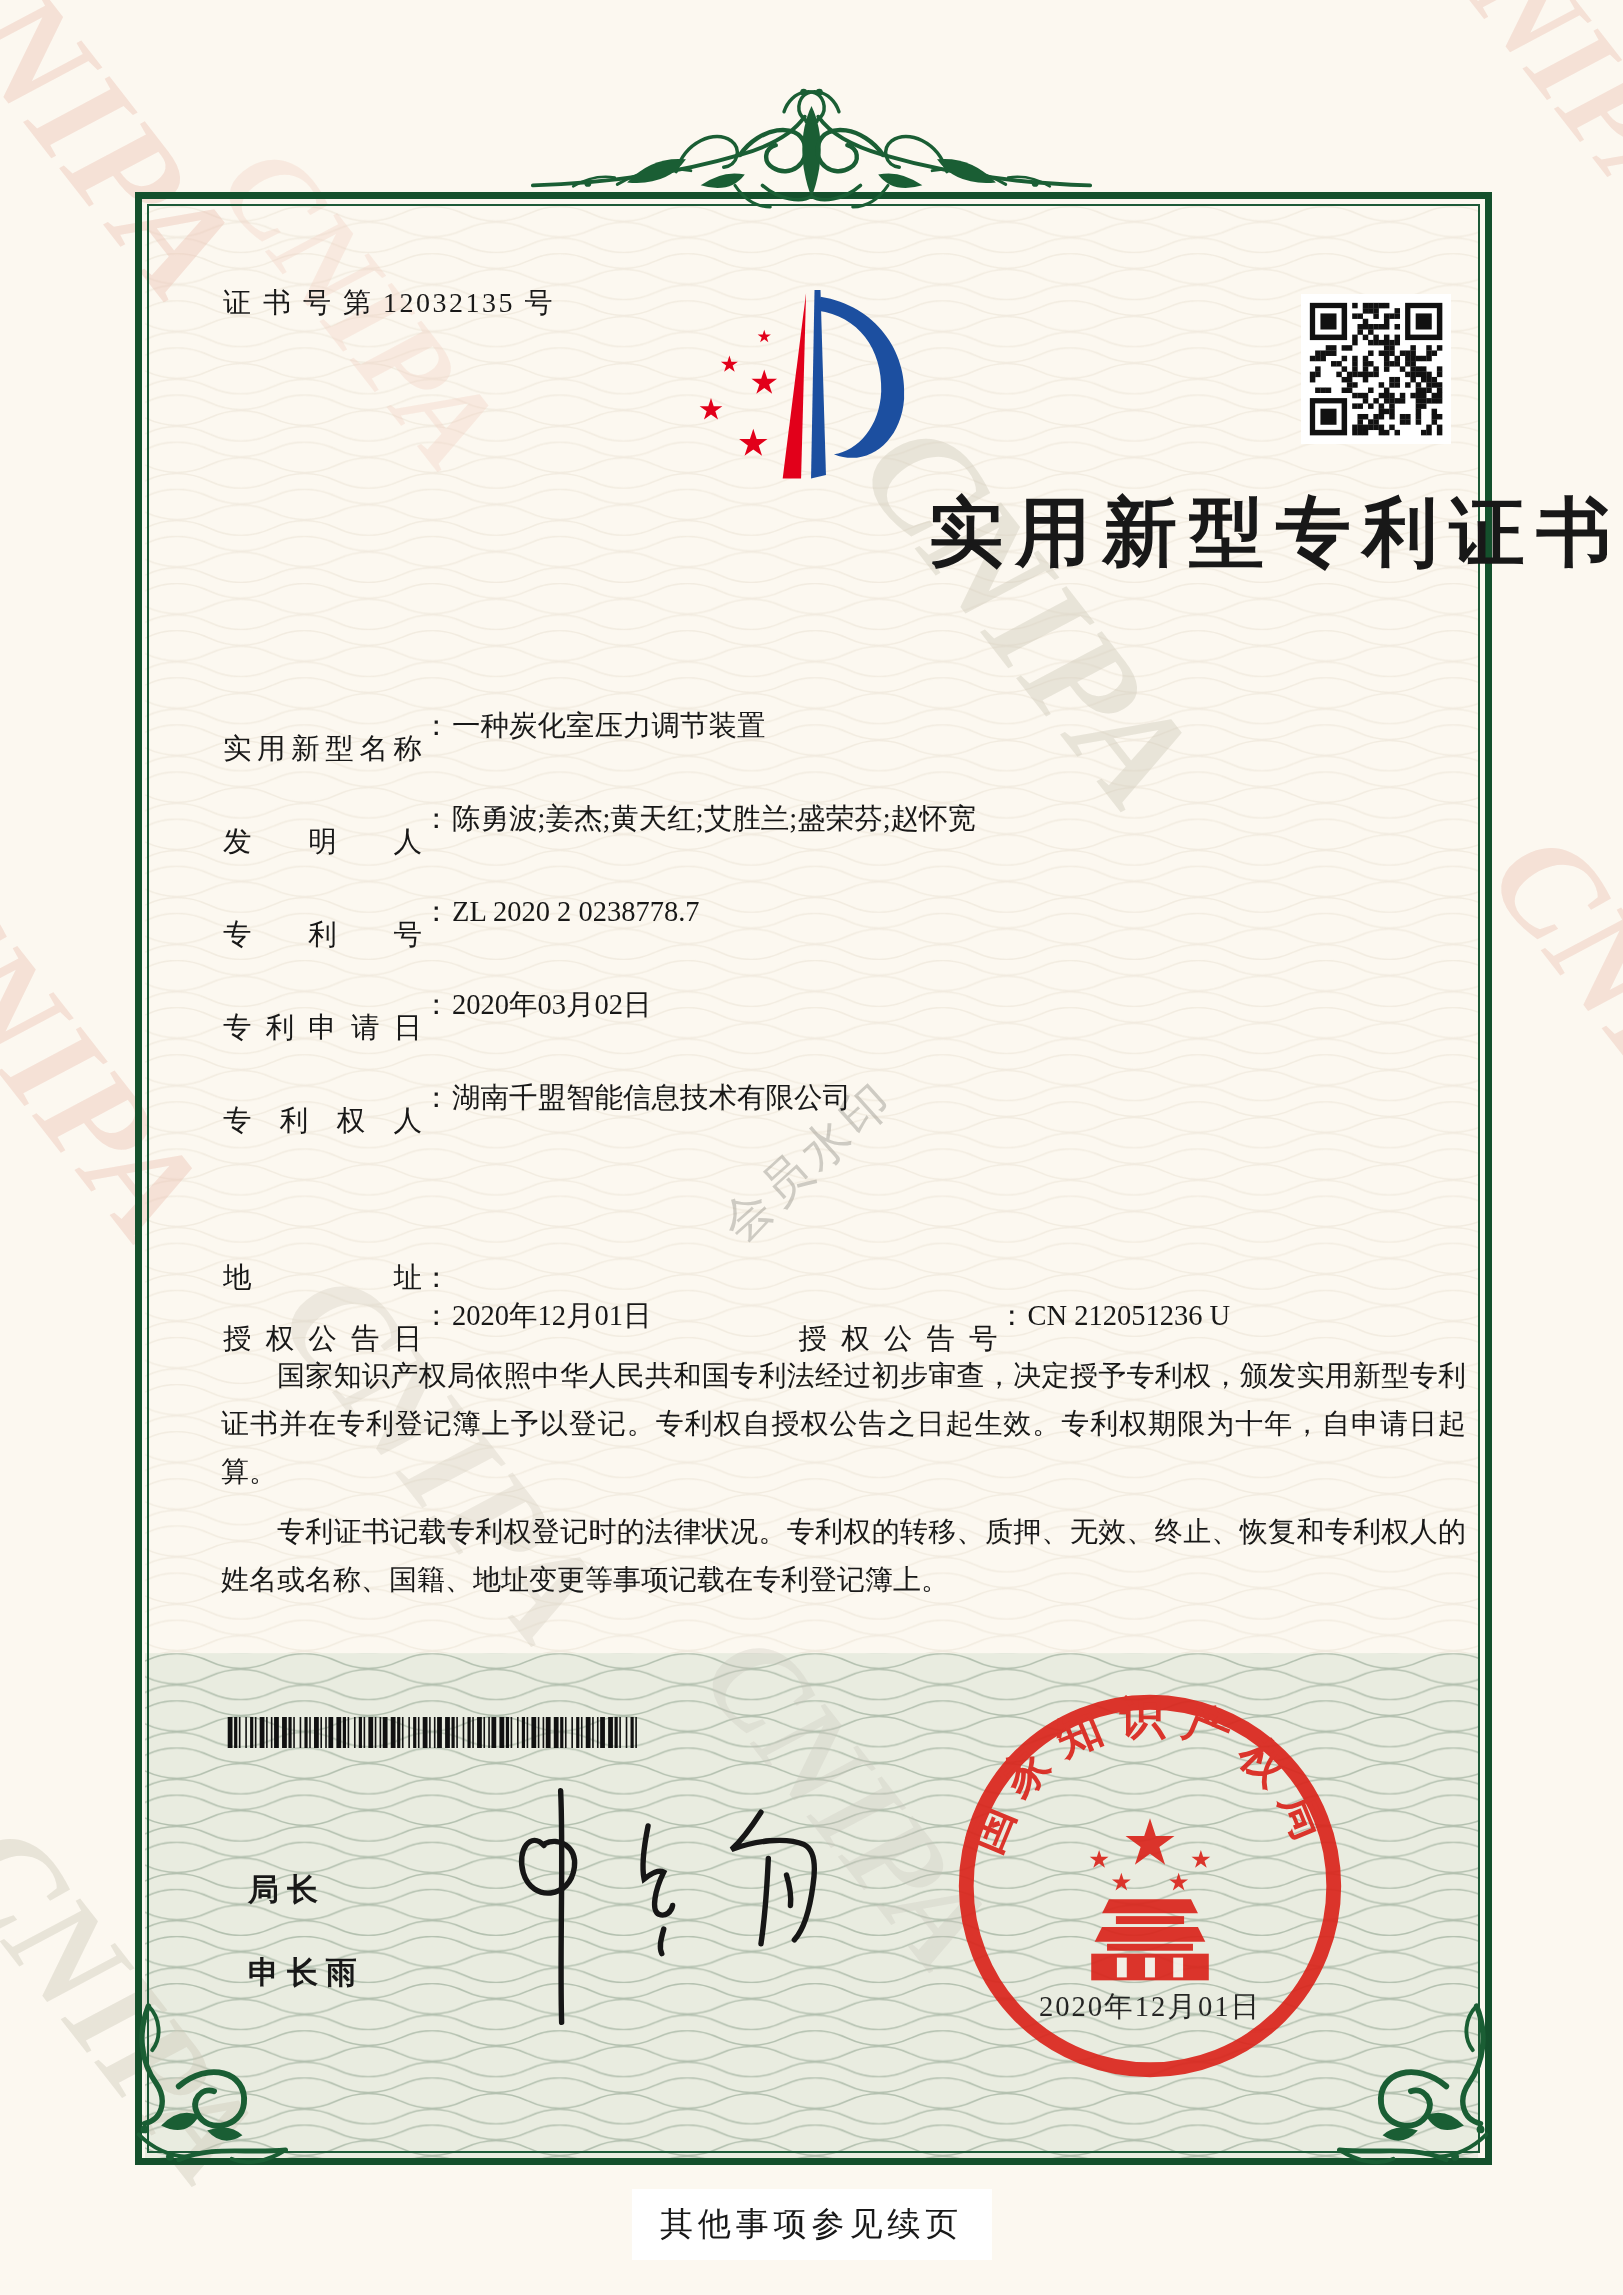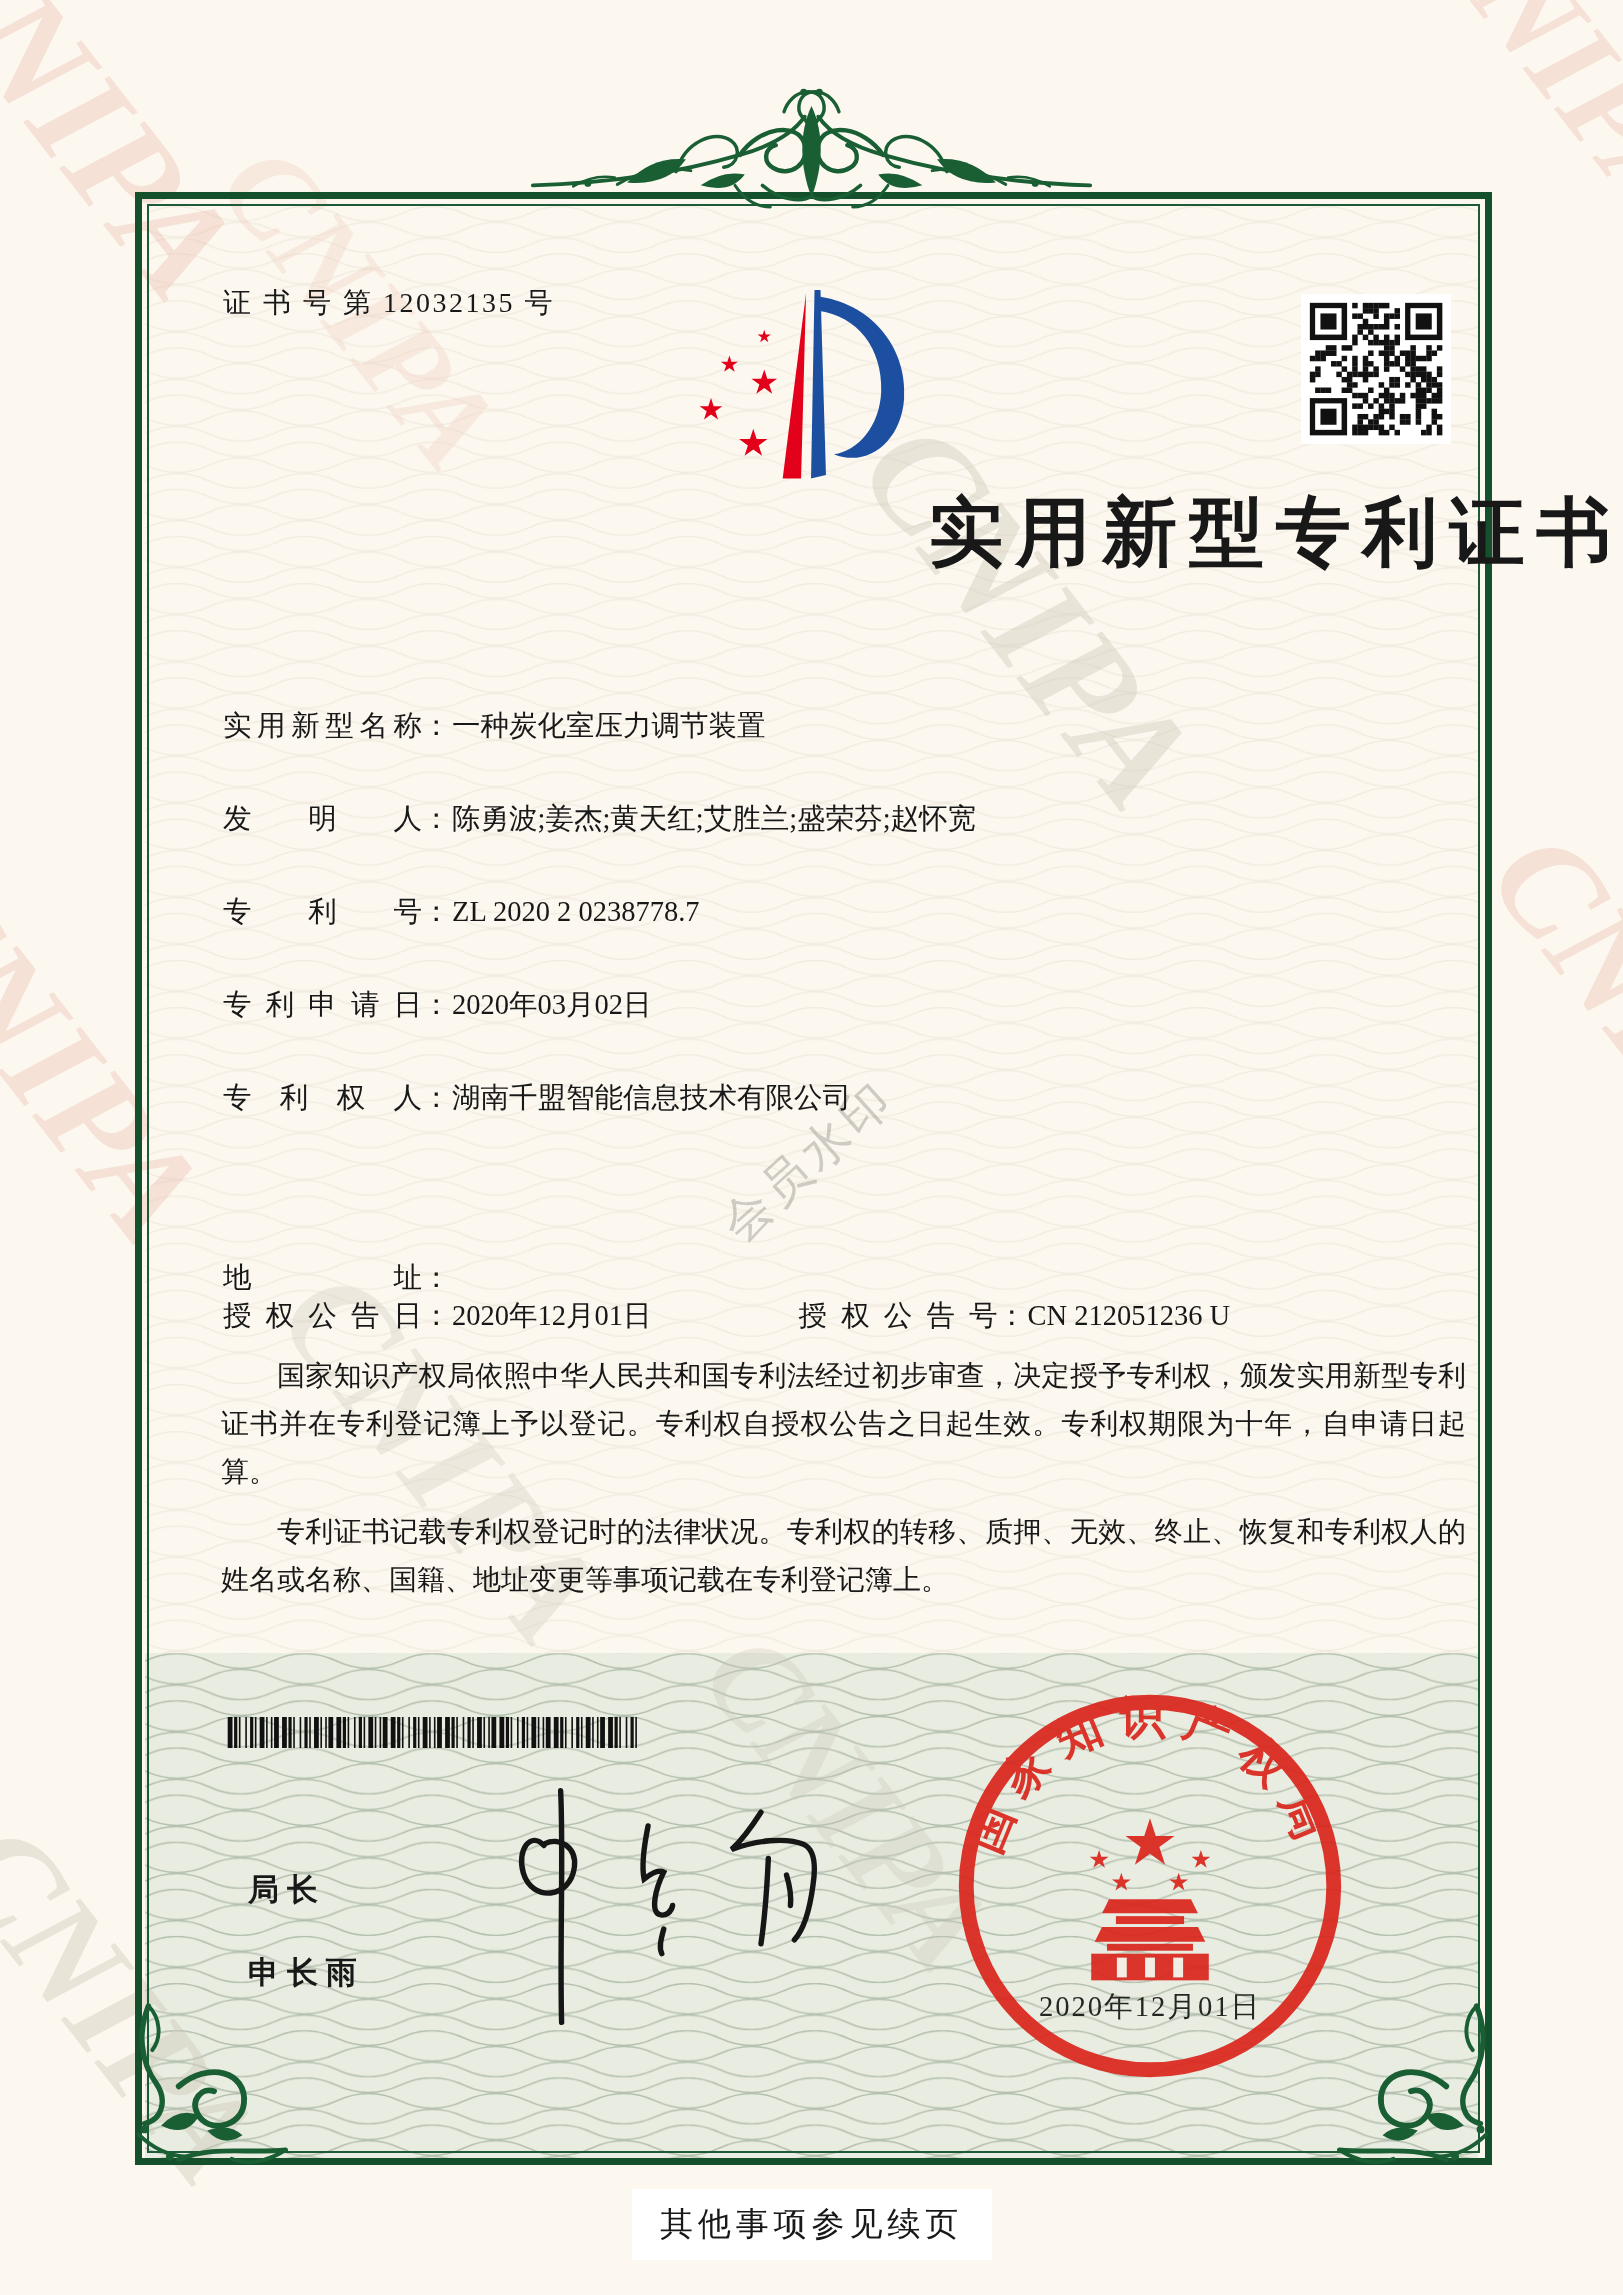--- a/index.html
+++ b/index.html
@@ -36,21 +36,21 @@
   
   .cert-no{position:absolute;left:223px;top:284px;font-size:28px;letter-spacing:2.5px;z-index:4;}
   .logo{position:absolute;left:680px;top:267px;z-index:4;}
   .qr{position:absolute;left:1301px;top:294px;z-index:4;}
   .title{position:absolute;left:0;top:483px;width:100%;text-align:right;
       font-size:75px;font-weight:bold;letter-spacing:11.8px;z-index:4;}
   
   .fields{position:absolute;left:223px;top:707px;z-index:4;font-size:28.5px;}
   .field-row{display:flex;align-items:flex-start;height:93px;}
   .field-row.address{height:125px;align-items:flex-end;}
-  .flabel{display:inline-block;width:199px;text-align:justify;text-align-last:justify;}
+  .flabel{display:inline-block;width:199px;text-align:justify;text-align-last:justify;margin-top:23px;}
   .colon{width:30px;}
   .fvalue{max-width:982px;line-height:38px;}
   .addr-val{width:864px;line-height:55px;}
   .grant-row{display:flex;}
   .grant-group{display:flex;}
   .grant-gap{width:147px;}
   
   .body-text{position:absolute;left:209px;top:1340px;width:1269px;z-index:4;
       font-size:28px;line-height:48px;text-align:justify;}
   .body-text p{margin:12px;text-indent:56px;}

